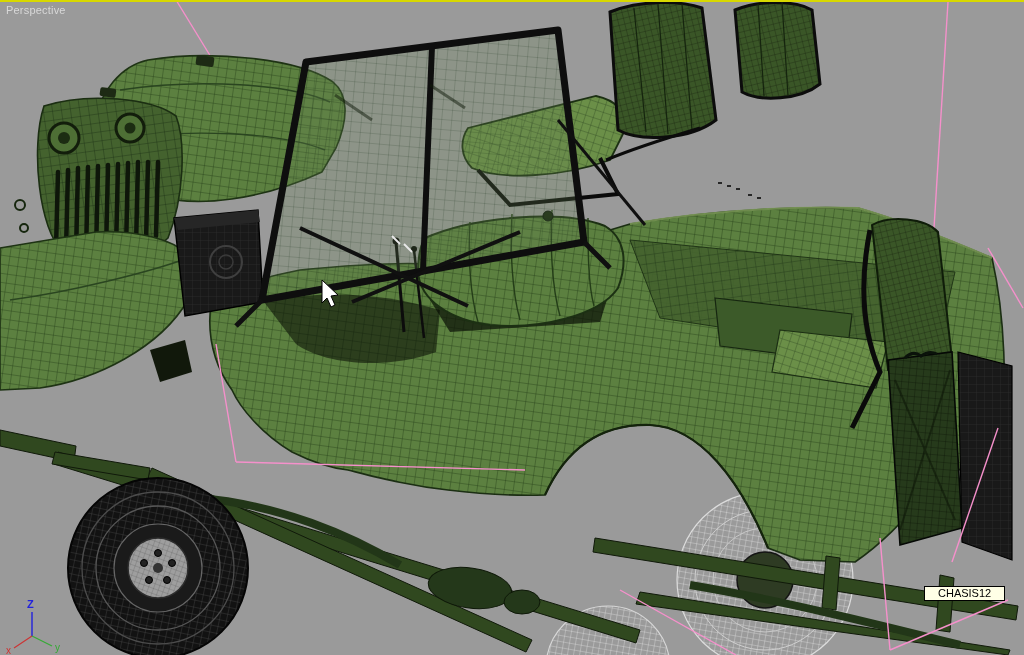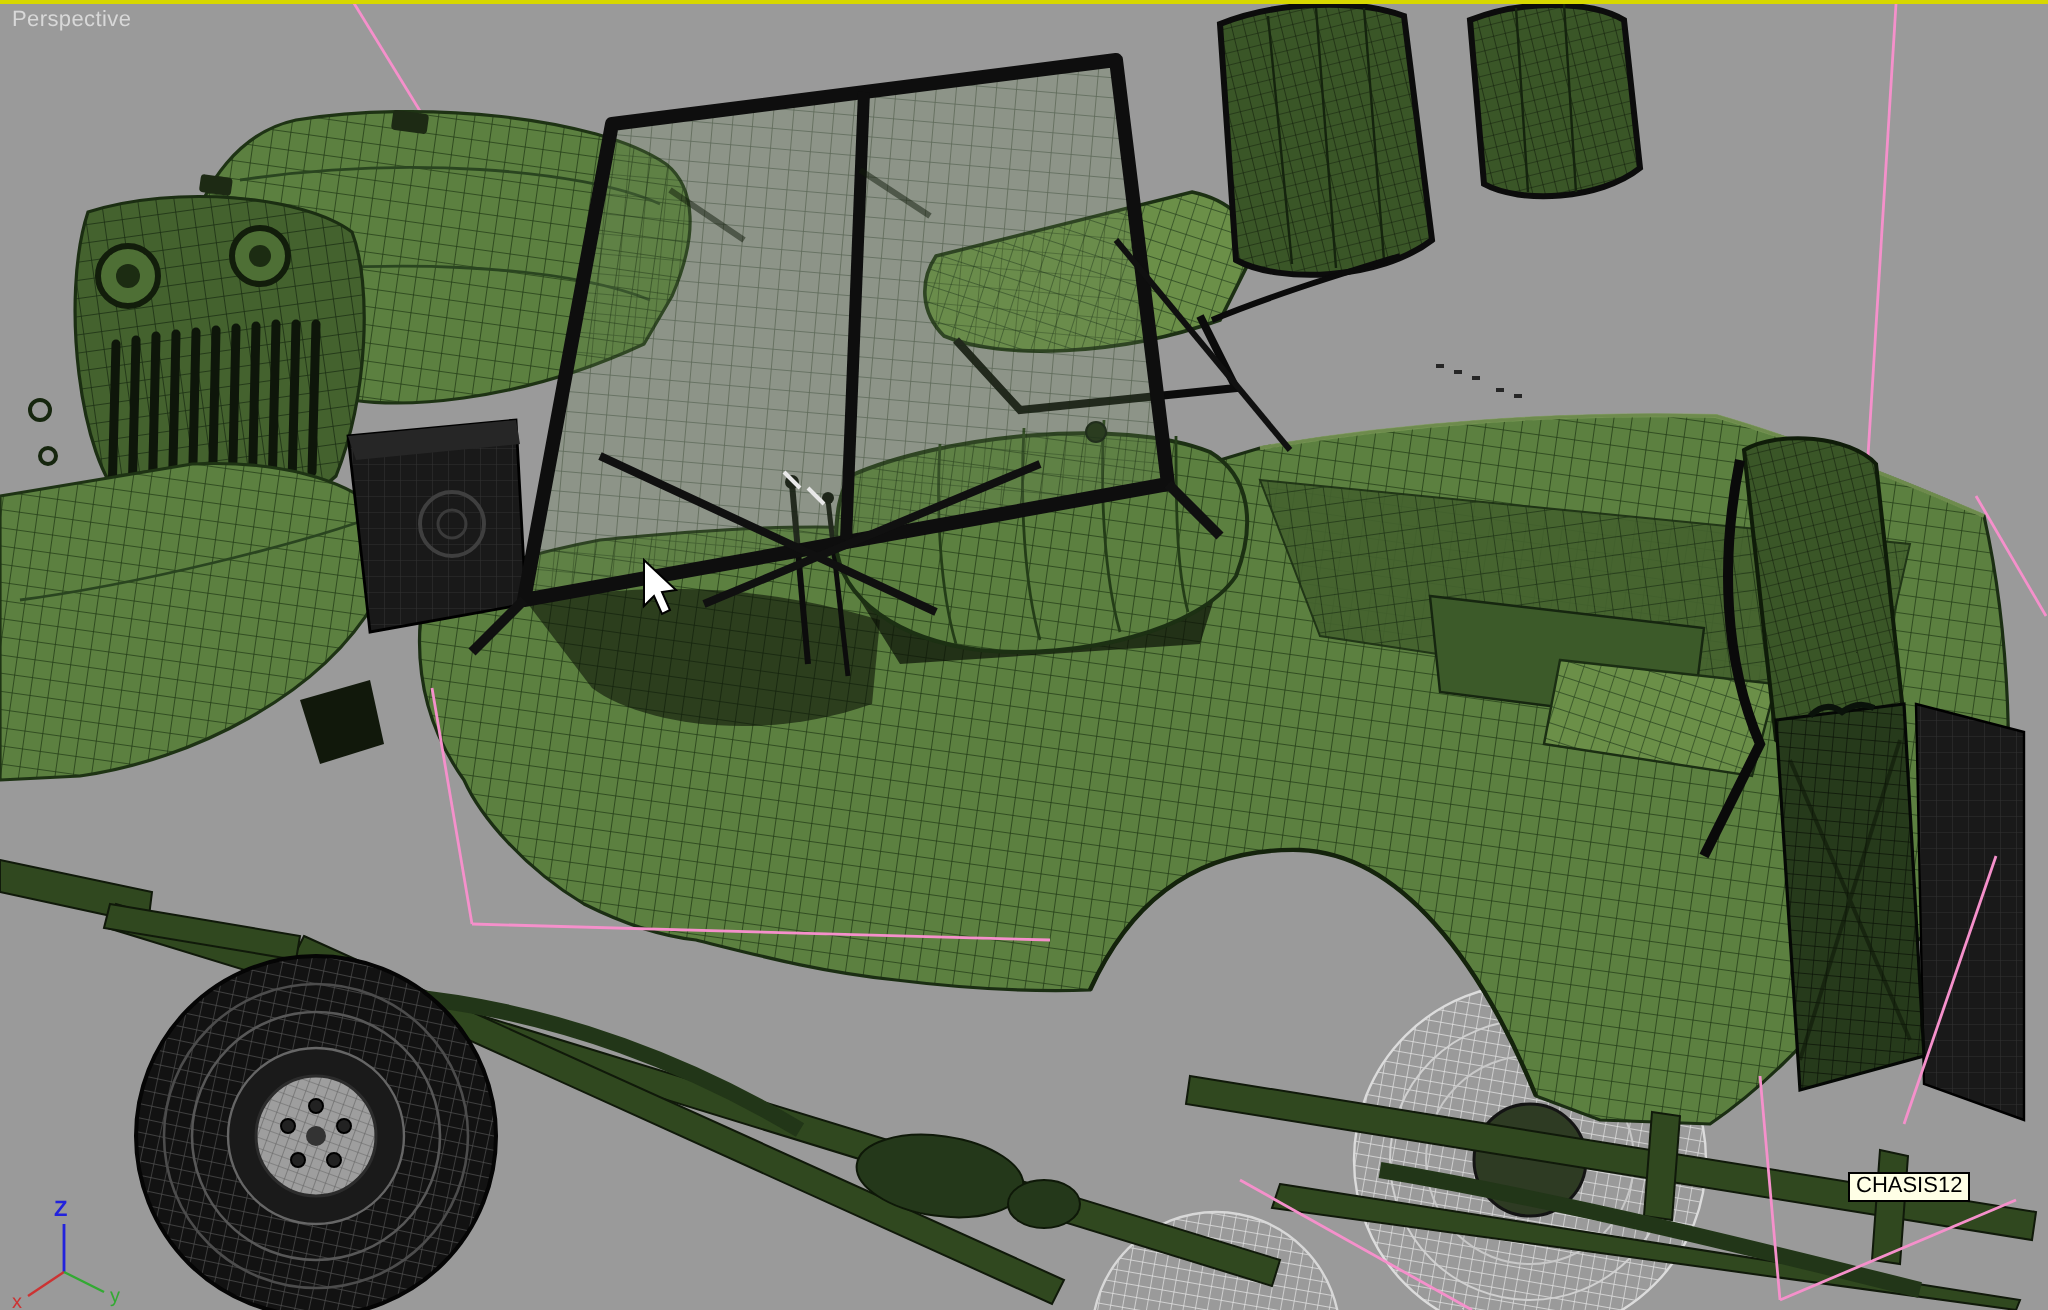--- a/index.html
+++ b/index.html
@@ -6,21 +6,21 @@
   .viewport{
     position:relative;width:1024px;height:655px;overflow:hidden;
     background:var(--bg,#9a9a9a);
     font-family:"Liberation Sans",sans-serif;
   }
   .vp-border-top{position:absolute;top:0;left:0;width:100%;height:2px;background:var(--active-border,#dede00);z-index:30;}
   .vp-label{position:absolute;top:4px;left:6px;font-size:11px;color:var(--label-gray,#d8d8d8);z-index:31;letter-spacing:.2px;}
   .tooltip{
     position:absolute;left:924px;top:586px;z-index:32;
     background:var(--tooltip-bg,#ffffe6);border:1px solid #000;
-    font-size:11px;line-height:13px;padding:0 3px;color:#000;white-space:nowrap;
+    font-size:11px;line-height:13px;padding:0 13px;color:#000;white-space:nowrap;
   }
   svg.scene{position:absolute;top:0;left:0;}
   .pink{stroke:var(--selection-pink,#f590cb);stroke-width:1.4;fill:none;}
   .axz{fill:var(--axis-z,#2222dd);font-size:11px;font-weight:bold;}
   .axx{fill:var(--axis-x,#cc3333);font-size:10px;}
   .axy{fill:var(--axis-y,#33aa33);font-size:10px;}
   .lnz{stroke:var(--axis-z,#2222dd);stroke-width:1.4;}
   .lnx{stroke:var(--axis-x,#cc3333);stroke-width:1.2;}
   .lny{stroke:var(--axis-y,#33aa33);stroke-width:1.2;}
 </style>

